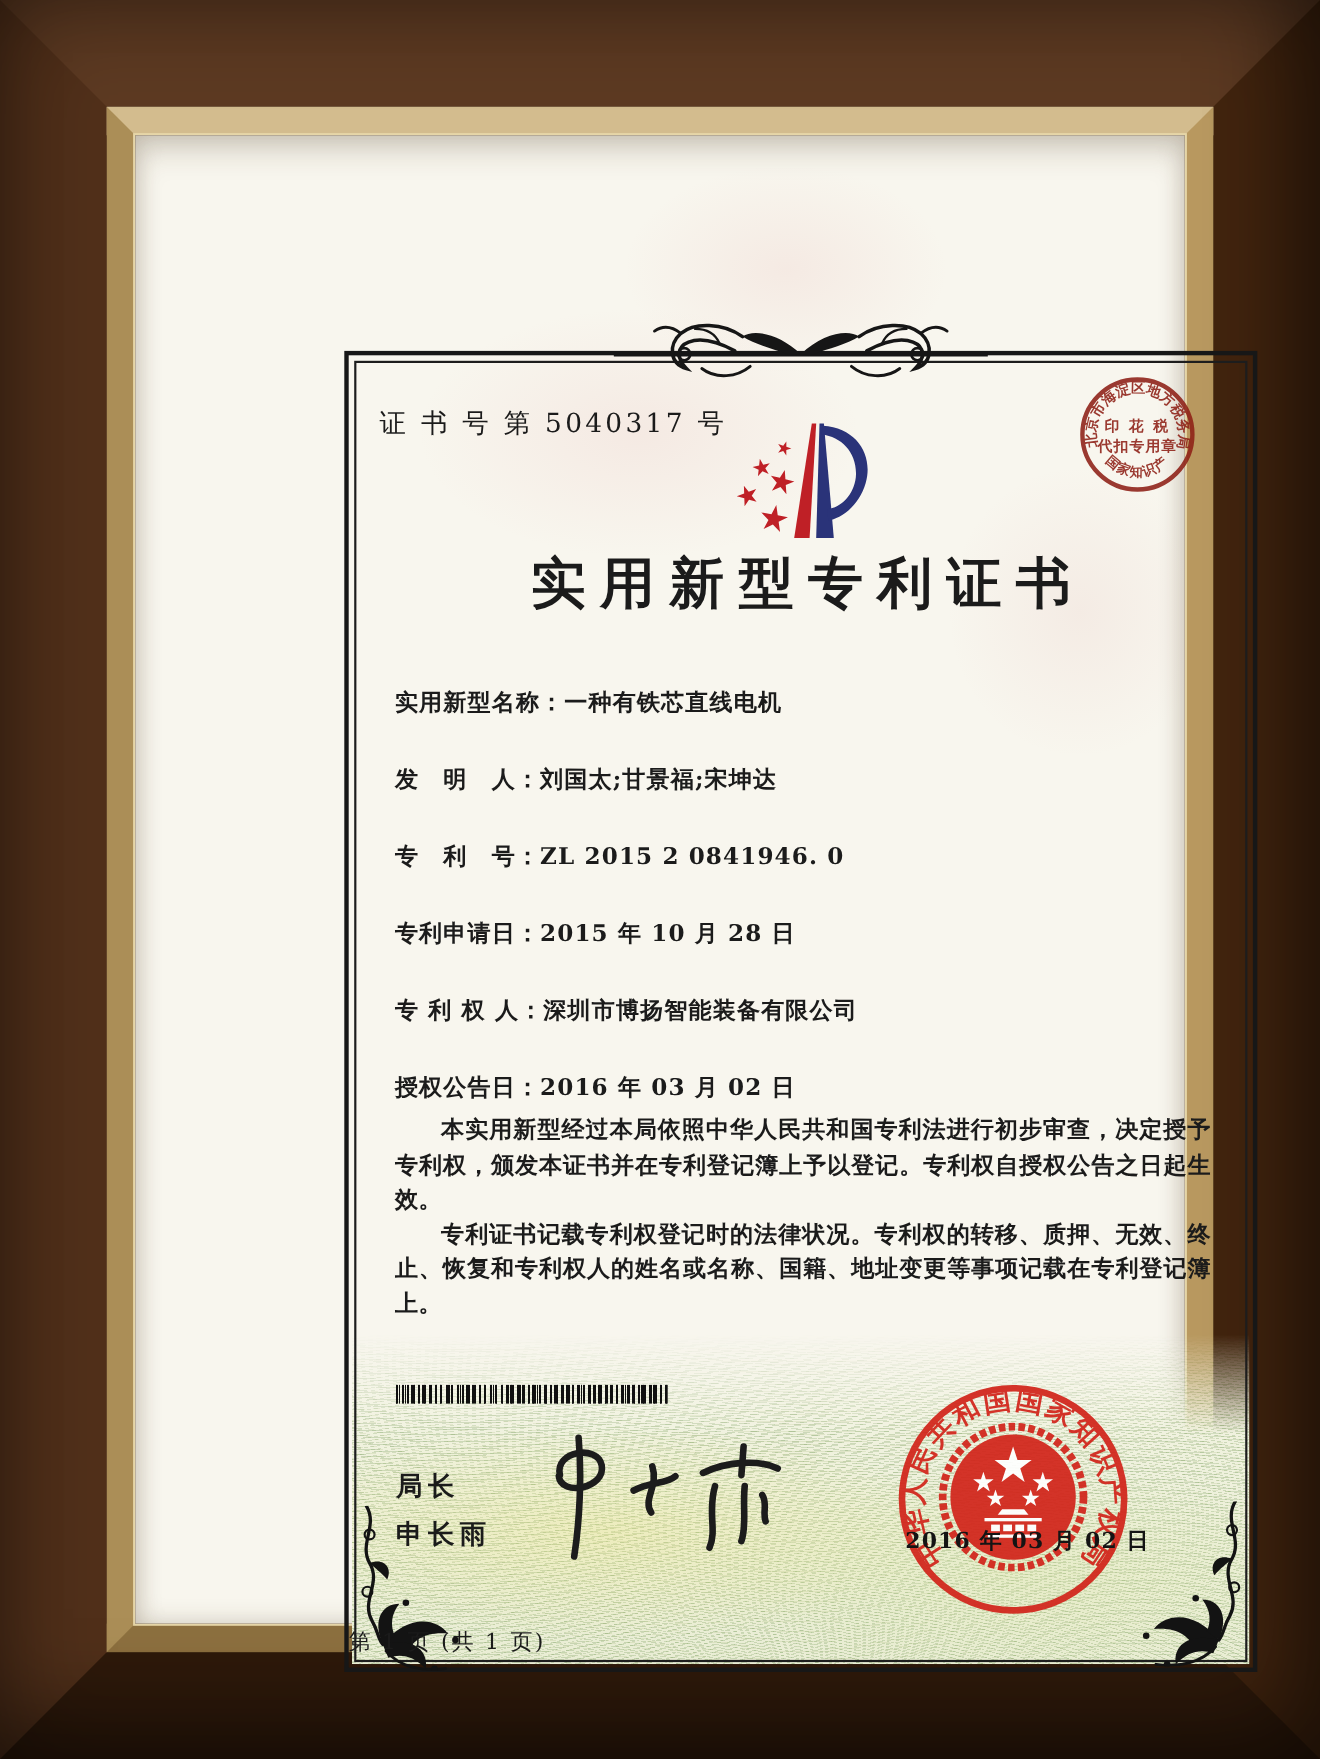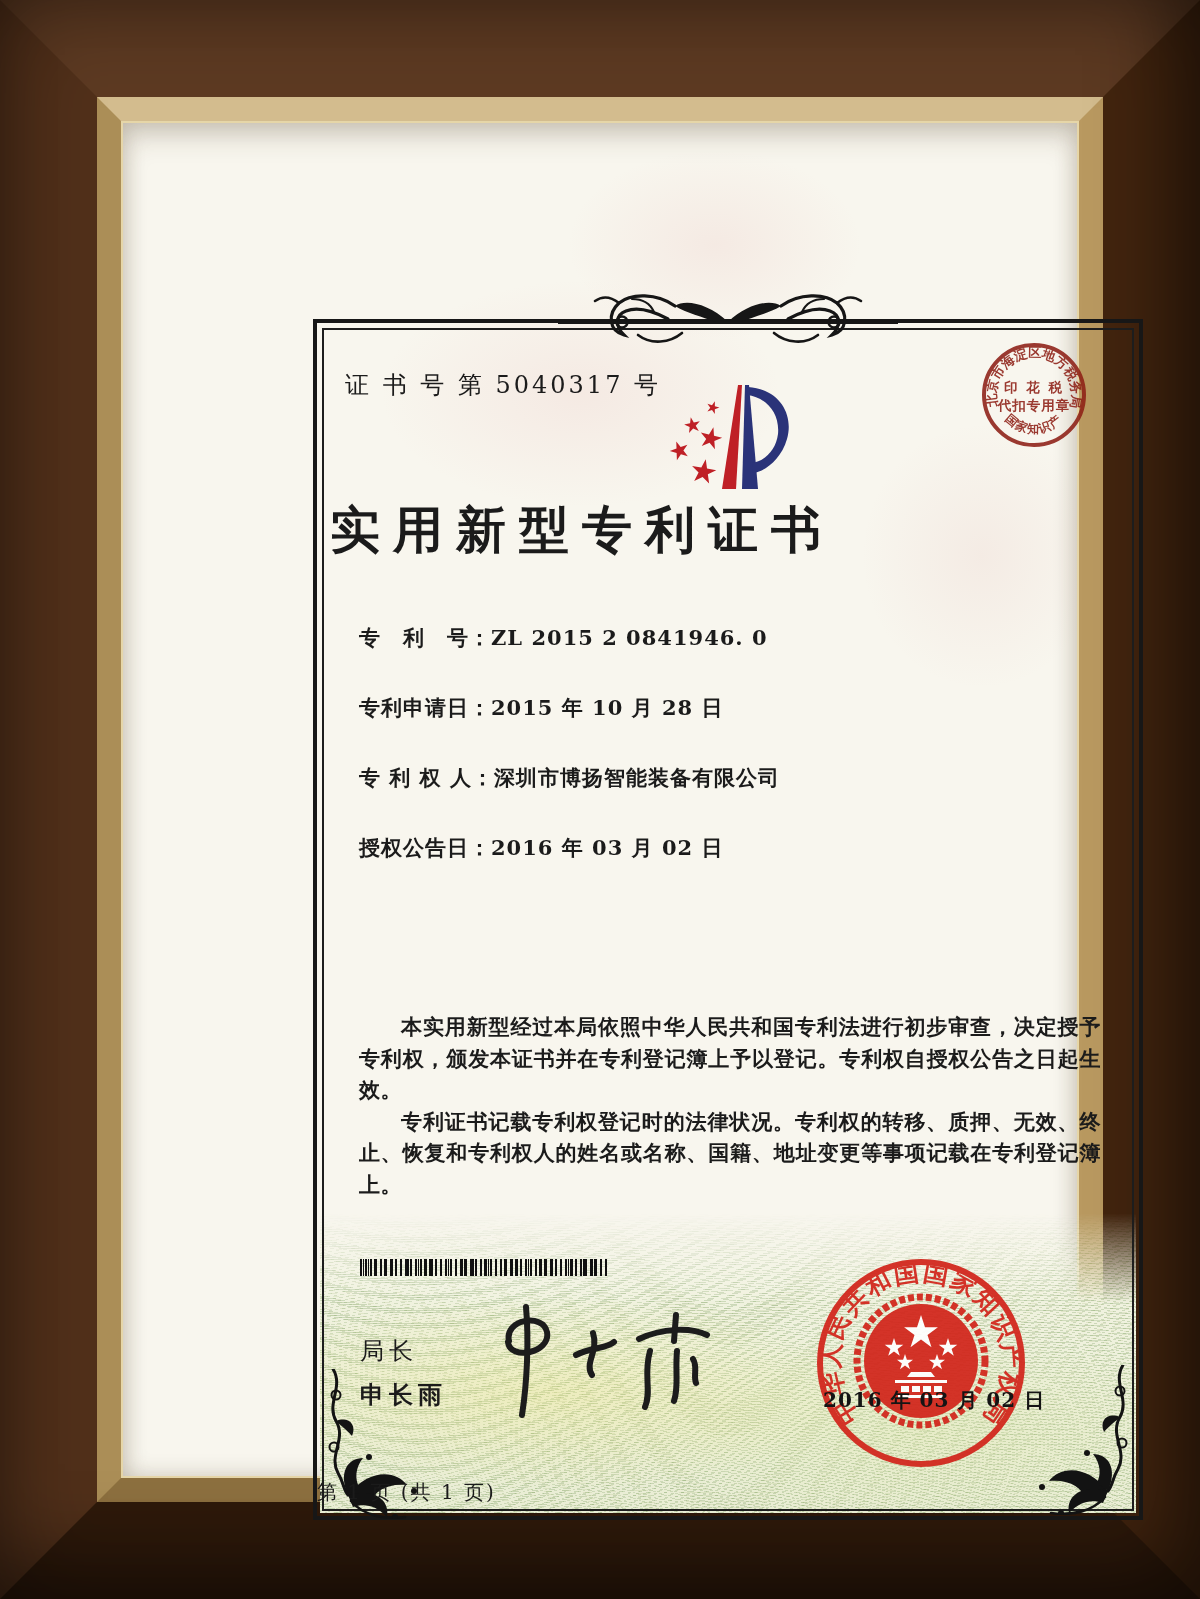--- a/index.html
+++ b/index.html
@@ -33,33 +33,33 @@
        radial-gradient(ellipse 50% 45% at 74% 72%, rgba(214,226,148,.26), transparent 72%),
        repeating-radial-gradient(ellipse 130% 95% at 12% 135%, rgba(120,156,94,.30) 0 1.6px, rgba(120,156,94,0) 1.6px 8px),
        repeating-radial-gradient(ellipse 140% 105% at 88% 145%, rgba(120,156,94,.25) 0 1.6px, rgba(120,156,94,0) 1.6px 9px),
        repeating-radial-gradient(ellipse 160% 120% at 50% 170%, rgba(150,170,100,.18) 0 1.4px, rgba(150,170,100,0) 1.4px 11px),
        linear-gradient(#f3f4e3,#e9edd4);
      -webkit-mask-image:linear-gradient(to bottom, transparent 0, #000 90px);
      mask-image:linear-gradient(to bottom, transparent 0, #000 90px);}
   
   .cert-no{position:absolute;left:28px;top:46px;font-size:24px;letter-spacing:3px;z-index:3;}
   .logo{position:absolute;left:50%;top:54px;margin-left:-62px;z-index:2;}
-  .title{position:absolute;left:0;right:0;top:174px;
+  .title{position:absolute;left:0;right:0;top:174px;text-align:center;
          font-size:50px;font-weight:700;letter-spacing:13px;text-indent:13px;z-index:3;}
   .fields{position:absolute;left:42px;top:302px;right:36px;z-index:3;}
   .field-row{height:70px;font-size:21px;font-weight:600;letter-spacing:1px;line-height:26px;white-space:nowrap;}
   .paras{position:absolute;left:42px;right:38px;top:688px;z-index:3;}
   .paras p{margin:0;font-size:21px;line-height:31.5px;text-align:justify;
            text-indent:2em;font-weight:700;letter-spacing:.5px;}
   .barcode{position:absolute;left:43px;top:936px;width:247px;height:17px;z-index:3;
      background-image:
        repeating-linear-gradient(90deg,#101010 0 2px,transparent 2px 5px),
        repeating-linear-gradient(90deg,#101010 0 1px,transparent 1px 8px),
        repeating-linear-gradient(90deg,transparent 0 3px,#101010 3px 4px,transparent 4px 11px);}
-  .director-title{position:absolute;left:43px;top:1012px;font-size:24px;letter-spacing:5px;font-weight:400;z-index:3;}
+  .director-title{position:absolute;left:43px;top:1012px;font-size:24px;letter-spacing:5px;font-weight:700;z-index:3;}
   .director-name{position:absolute;left:43px;top:1056px;font-size:24px;letter-spacing:5px;font-weight:600;z-index:3;}
   .signature{position:absolute;left:162px;top:978px;z-index:3;}
   .seal{position:absolute;left:494px;top:930px;z-index:2;opacity:.93;}
   .seal-date{position:absolute;left:506px;top:1064px;font-size:20px;font-weight:700;
              letter-spacing:1px;color:#141414;z-index:3;}
   .tax-stamp{position:absolute;left:657px;top:12px;z-index:2;opacity:.88;}
   .footer{position:absolute;left:0;right:0;bottom:10px;text-align:left;
           font-size:20px;letter-spacing:2px;z-index:3;}
   .flourish-top{position:absolute;left:50%;top:-33px;margin-left:-170px;z-index:2;}
   .corner{position:absolute;z-index:2;}
@@ -164,20 +164,26 @@
         </g>
         <g fill="#2a3379">
           <path d="M79,8 L83,8 L92,112 L76,112 Z"></path>
           <path d="M82,10 C114,12 128,38 121,62 C115,83 98,95 87,96 L86,86 C99,84 110,73 112,57 C114,36 100,20 81,18 Z"></path>
         </g>
       </svg>
 
       <div class="title">实用新型专利证书</div>
 
       <div class="fields">
+        <div class="field-row">
+          <span>实用新型名称：</span><span>一种有铁芯直线电机</span>
+        </div>
+        <div class="field-row">
+          <span>发　明　人：</span><span>刘国太;甘景福;宋坤达</span>
+        </div>
         <div class="field-row">
           <span>专　利　号：</span><span>ZL 2015 2 0841946. 0</span>
         </div>
         <div class="field-row">
           <span>专利申请日：</span><span>2015 年 10 月 28 日</span>
         </div>
         <div class="field-row">
           <span>专 利 权 人：</span><span>深圳市博扬智能装备有限公司</span>
         </div>
         <div class="field-row">

